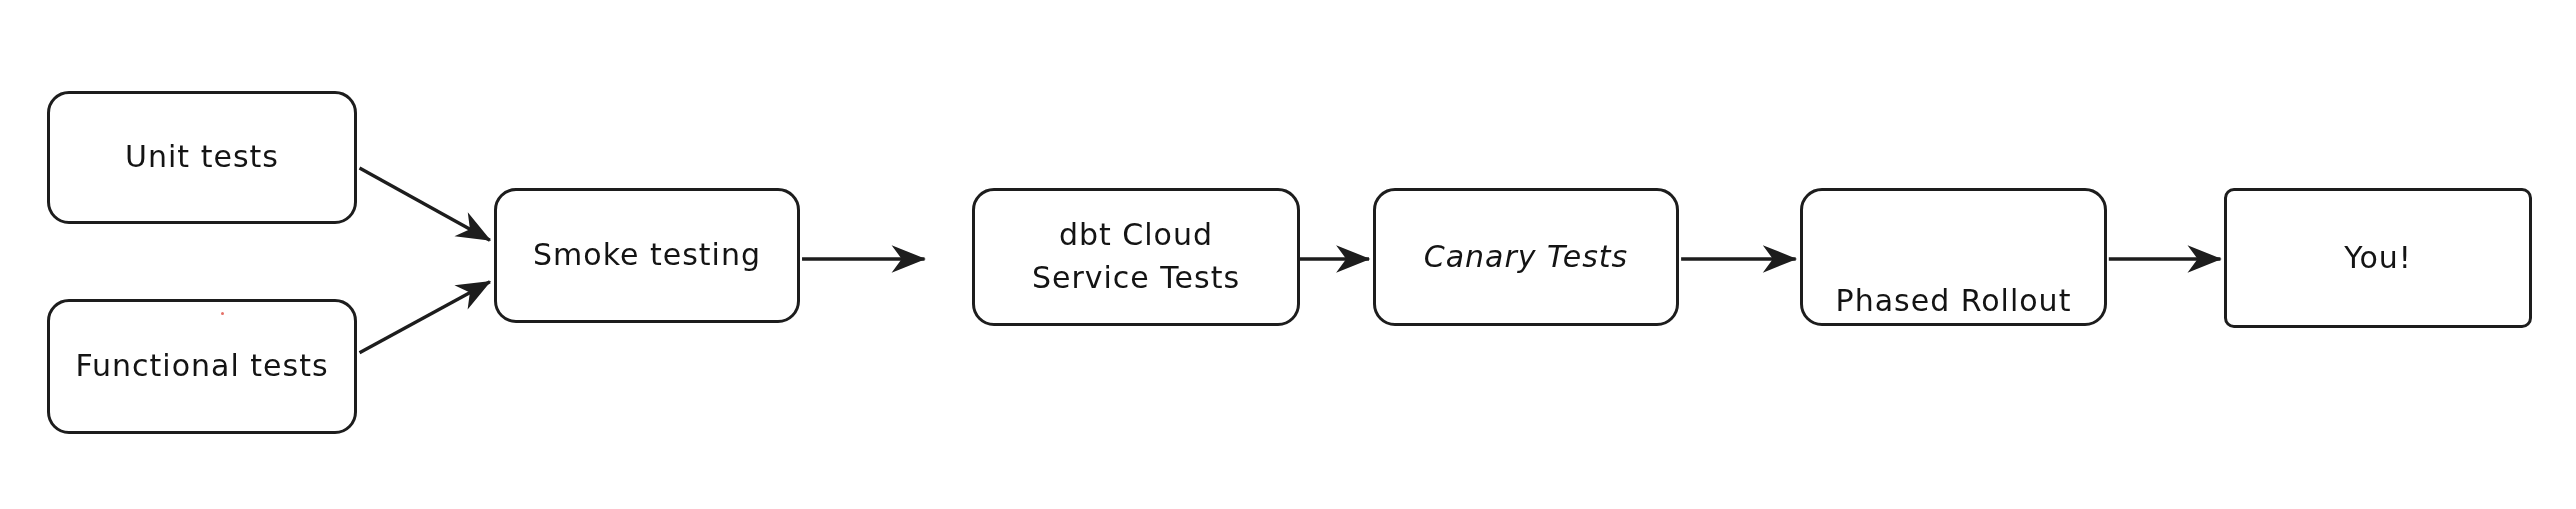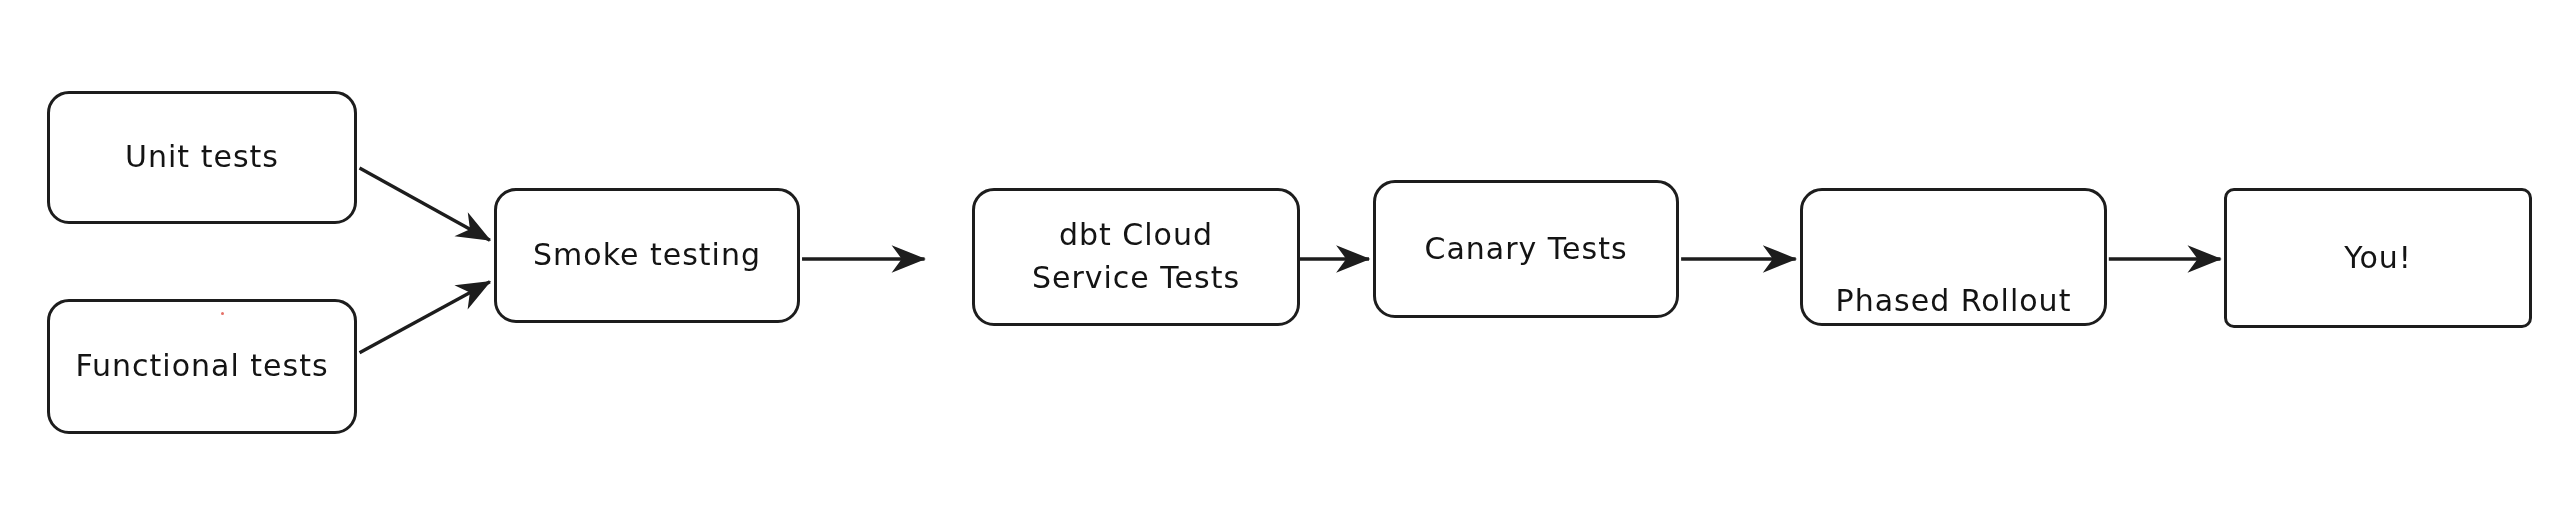--- a/index.html
+++ b/index.html
@@ -87,21 +87,21 @@
 
   <div class="node" style="left: 494px; top: 188px; width: 306px; height: 135px; border-color: rgb(29, 29, 29);">
     <span class="node-label">Smoke testing</span>
   </div>
 
   <div class="node" style="left: 972px; top: 188px; width: 328px; height: 138px; border-color: rgb(29, 29, 29); border-radius: 22px;">
     <span class="node-label">dbt Cloud
 Service Tests</span>
   </div>
 
-  <div class="node" style="left: 1373px; top: 180px; width: 306px; height: 138px; border-color: rgb(29, 29, 29);">
+  <div class="node" style="left: 1373px; top: 188px; width: 306px; height: 138px; border-color: rgb(29, 29, 29); font-style: italic;">
     <span class="node-label">Canary Tests</span>
   </div>
 
   <div class="node" style="left: 1800px; top: 188px; width: 307px; height: 138px; border-color: rgb(29, 29, 29); align-items: flex-end;">
     <span class="node-label">Phased Rollout</span>
   </div>
 
   <div class="node" style="left: 2224px; top: 188px; width: 308px; height: 140px; border-color: rgb(29, 29, 29); border-radius: 10px;">
     <span class="node-label">You!</span>
   </div>

